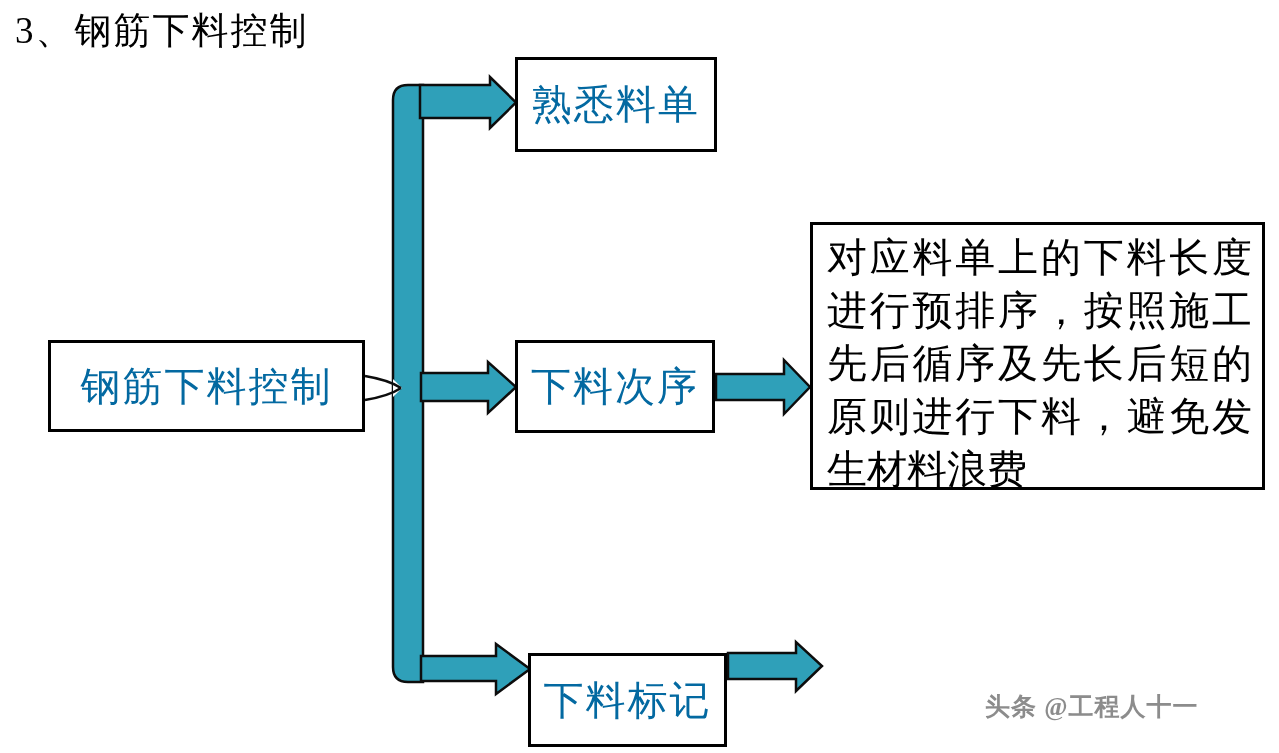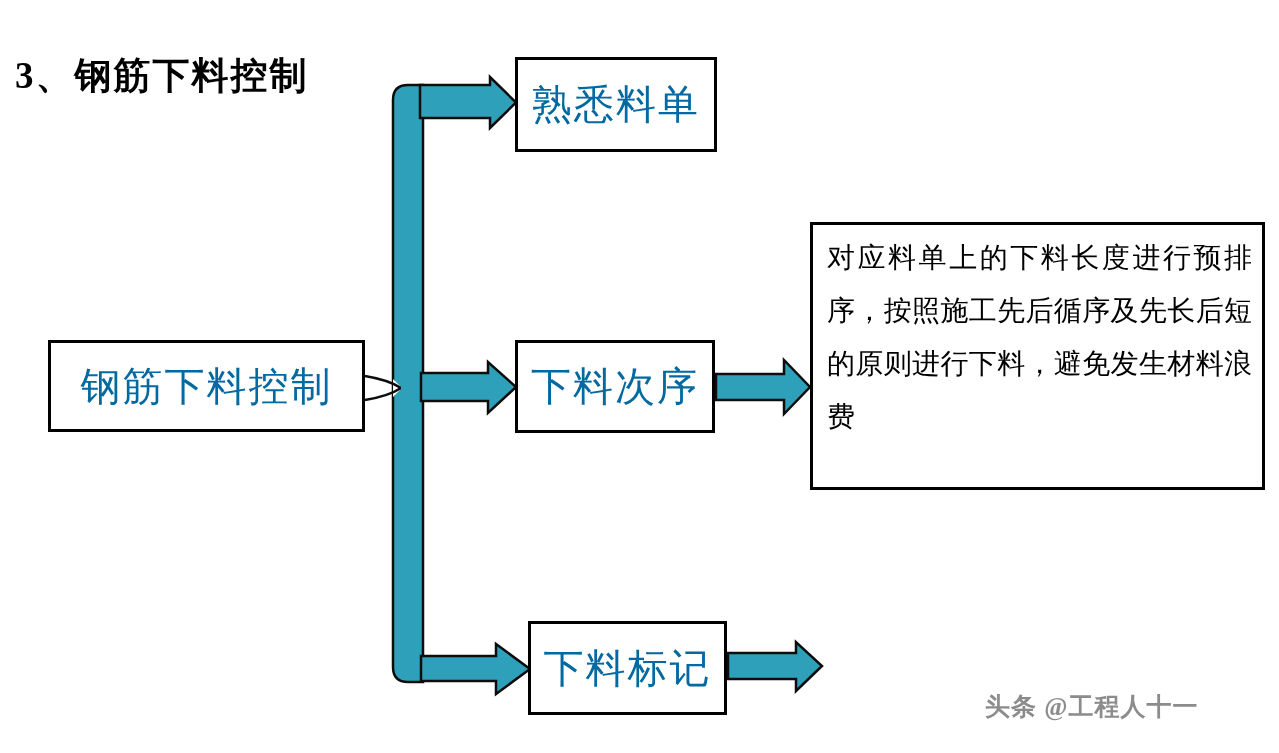--- a/index.html
+++ b/index.html
@@ -13,25 +13,24 @@
     width: 1279px;
     height: 753px;
     background: #ffffff;
     overflow: hidden;
   }
   .page-title {
     position: absolute;
     left: 15px;
     top: 6px;
     font-size: 37px;
-    font-weight: bold;
+    font-weight: normal;
     color: #000000;
     letter-spacing: 2px;
     white-space: nowrap;
-    margin-top: 45px;
   }
   svg.connectors {
     position: absolute;
     left: 0;
     top: 0;
     width: 1279px;
     height: 753px;
   }
   .node {
     position: absolute;
@@ -42,27 +41,27 @@
     justify-content: center;
     font-size: 40px;
     color: #0369a1;
     letter-spacing: 2px;
     box-sizing: border-box;
     white-space: nowrap;
   }
   .node-root   { left: 48px;  top: 340px; width: 317px; height: 92px; }
   .node-top    { left: 515px; top: 57px;  width: 202px; height: 95px; }
   .node-mid    { left: 515px; top: 340px; width: 200px; height: 93px; }
-  .node-bottom { left: 528px; top: 621px; width: 199px; height: 94px; }
+  .node-bottom { left: 528px; top: 653px; width: 199px; height: 94px; }
   .detail-box {
     position: absolute;
     background: #ffffff;
     border: 3px solid #000000;
     box-sizing: border-box;
-    font-size: 28px;
+    font-size: 40px;
     line-height: 53px;
     color: #000000;
     padding: 6px 10px 0 14px;
     text-align: justify;
     overflow: hidden;
   }
   .detail-mid    { left: 810px; top: 222px; width: 455px; height: 268px; }
   .detail-bottom { left: 820px; top: 575px; width: 453px; height: 172px; }
   .watermark {
     position: absolute;

